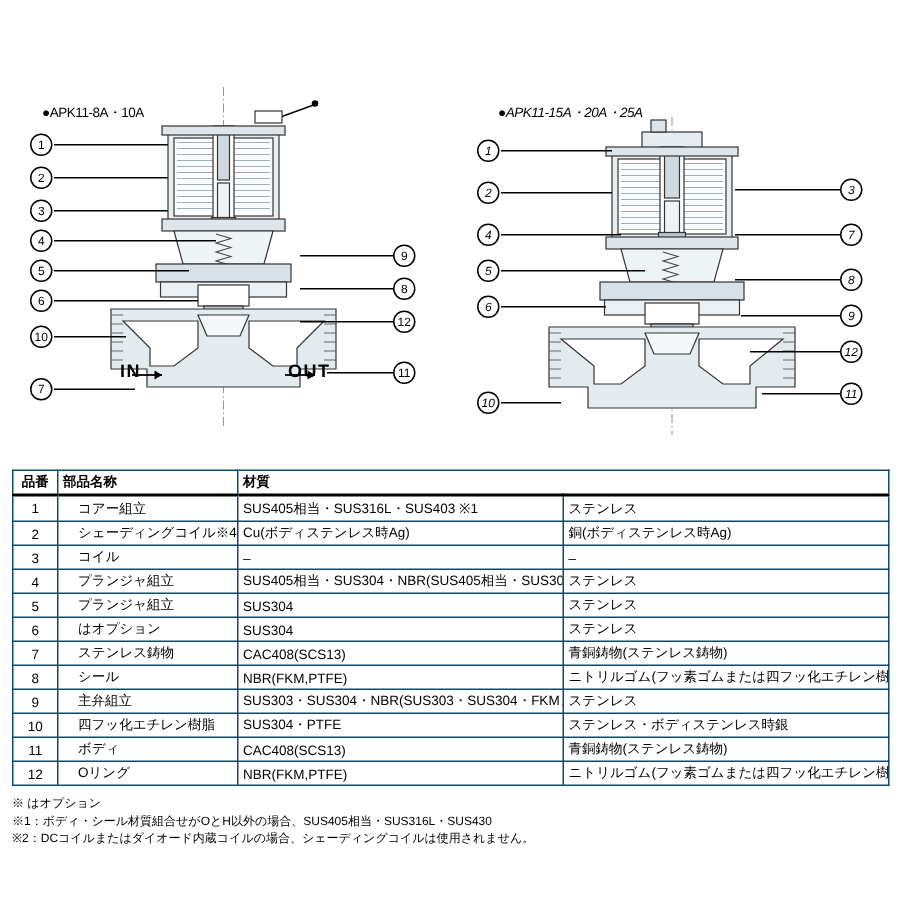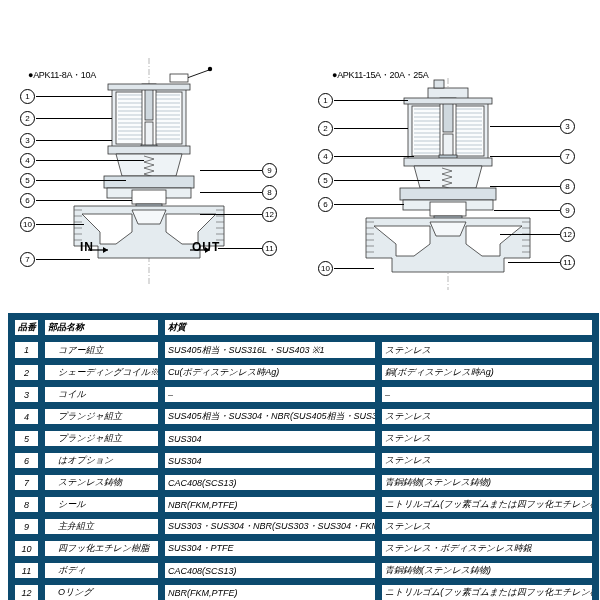--- a/index.html
+++ b/index.html
@@ -27,21 +27,21 @@
     width: 600px;
     height: 305px;
   }
   .diagram {
     position: absolute;
     top: 0;
     width: 290px;
     height: 300px;
   }
   .diagram.left { left: 4px; }
-  .diagram.right { left: 308px; }
+  .diagram.right { left: 308px; font-style: italic; }
 
   .dia-title {
     position: absolute;
     top: 50px;
     left: 24px;
     font-size: 9px;
     letter-spacing: -0.3px;
     white-space: nowrap;
     margin-top: 19px;
   }
@@ -85,27 +85,26 @@
     top: 313px;
     width: 584px;
   }
   table.parts {
     border-collapse: collapse;
     width: 584px;
     font-size: 9px;
     table-layout: fixed;
   }
   table.parts th, table.parts td {
-    border: 7px solid #0c4a6e;
+    border: 1px solid #0c4a6e;
     padding: 1px 3px;
     height: 15px;
     box-sizing: border-box;
     overflow: hidden;
     white-space: nowrap;
-    font-style: italic;
   }
   table.parts thead th {
     background: #ffffff;
     font-weight: bold;
     text-align: left;
     border-bottom: 2px solid #000;
   }
   table.parts thead tr th:first-child { text-align: center; }
   table.parts tbody td.num {
     text-align: center;
@@ -423,14 +422,19 @@
         <tr>
           <td class="num">12</td>
           <td class="name">Oリング</td>
           <td class="mat">NBR(FKM,PTFE)</td>
           <td class="mat2">ニトリルゴム(フッ素ゴムまたは四フッ化エチレン樹脂)</td>
         </tr>
       </tbody>
     </table>
   </div>
 
+  <div class="notes">
+    <div>※ はオプション</div>
+    <div>※1：ボディ・シール材質組合せがOとH以外の場合、SUS405相当・SUS316L・SUS430</div>
+    <div>※2：DCコイルまたはダイオード内蔵コイルの場合、シェーディングコイルは使用されません。</div>
+  </div>
 
 </div>
 
 </body></html>

